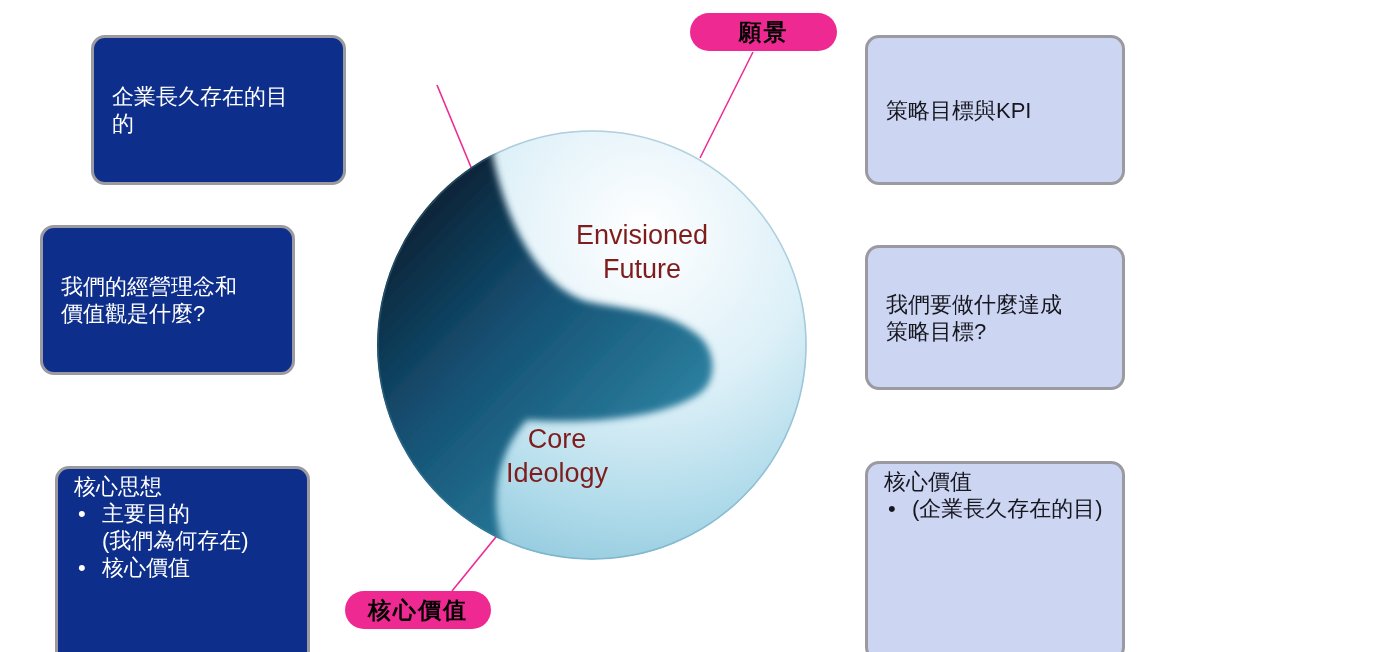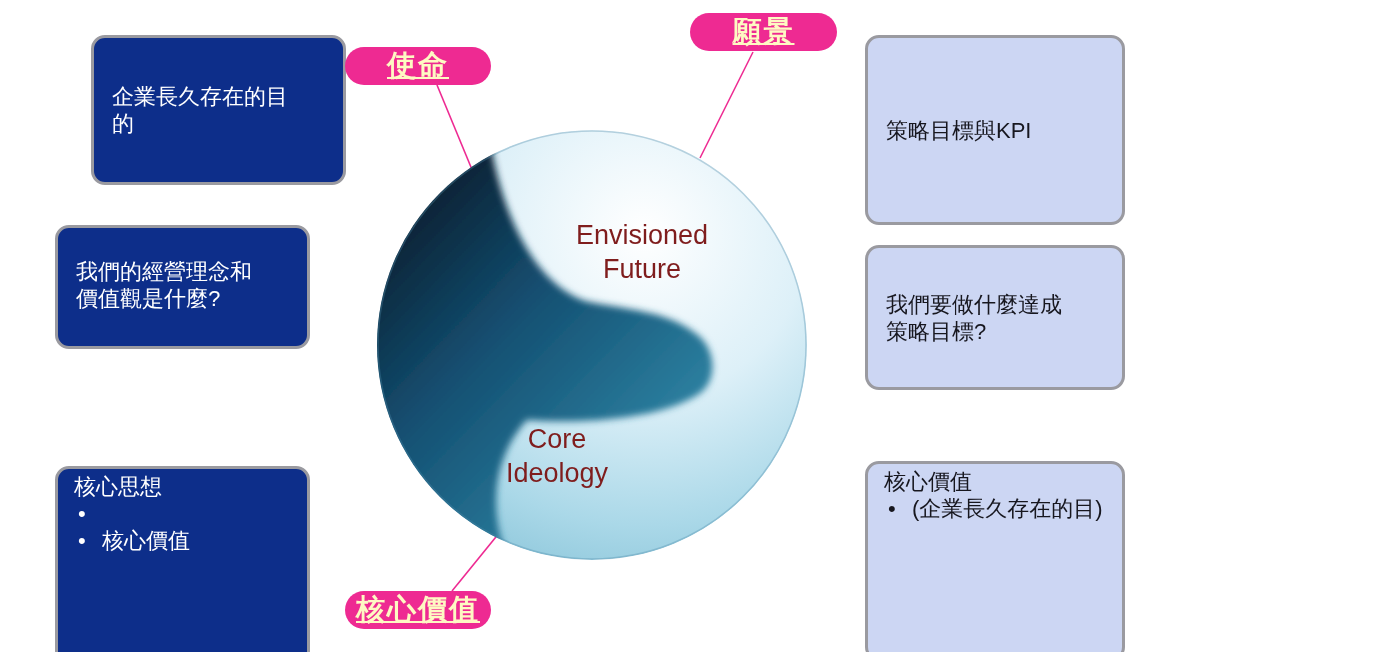--- a/index.html
+++ b/index.html
@@ -15,23 +15,23 @@
   .box.dark{background:#0d2e8a;color:#ffffff;}
   .box.light{background:#ccd6f3;color:#17171f;}
   .box.center{display:flex;flex-direction:column;justify-content:center;padding:10px 18px;}
   .box.flow{padding:4px 16px 8px 16px;margin-top:36px;}
   .prewrap{white-space:pre-line;}
   .bullet-row{display:flex;align-items:flex-start;}
   .bullet-mark{width:28px;flex:0 0 28px;padding-left:4px;box-sizing:border-box;}
   .bullet-body{flex:1;}
   
   .pill{
-    position:absolute;background:#ee2a92;color:#fef9c3;border-radius:20px;
+    position:absolute;background:#ee2a92;color:#000000;border-radius:20px;
     display:flex;align-items:center;justify-content:center;
-    font-size:29px;font-weight:600;letter-spacing:2px;z-index:5;text-decoration:underline;
+    font-size:23px;font-weight:600;letter-spacing:2px;z-index:5;
   }
   
   .connectors{position:absolute;left:0;top:0;z-index:1;pointer-events:none;}
   
   .sphere{position:absolute;left:377px;top:130px;width:430px;height:430px;z-index:2;}
   .sphere-label{
     position:absolute;text-align:center;white-space:pre-line;
     color:#7f1d1d;font-size:27px;line-height:34px;font-weight:500;z-index:3;
   }
   .label-top{left:155px;top:88px;width:220px;}
@@ -46,58 +46,61 @@
     <line x1="437" y1="85" x2="473" y2="172" stroke="#ee2a92" stroke-width="1.6"></line>
     <line x1="753" y1="52" x2="700" y2="158" stroke="#ee2a92" stroke-width="1.6"></line>
     <line x1="452" y1="591" x2="500" y2="532" stroke="#ee2a92" stroke-width="1.6"></line>
   </svg>
 
   <div class="box dark center" style="left:55px;top:35px;width:255px;height:150px;margin-left:36px;">
     <div class="prewrap">企業長久存在的目
 的</div>
   </div>
 
-  <div class="box dark center" style="left:55px;top:225px;width:255px;height:124px;font-family:Liberation Mono, monospace;">
+  <div class="box dark center" style="left:40px;top:225px;width:255px;height:150px;">
     <div class="prewrap">我們的經營理念和
 價值觀是什麼?</div>
   </div>
 
   <div class="box dark flow" style="left:55px;top:430px;width:255px;height:200px;">
     <div>核心思想</div>
     <div class="bullet-row">
       <span class="bullet-mark">•</span>
+      <div class="bullet-body">
+        <div>主要目的</div>
+        <div>(我們為何存在)</div>
+      </div>
     </div>
     <div class="bullet-row">
       <span class="bullet-mark">•</span>
       <div class="bullet-body">
         <div>核心價值</div>
       </div>
     </div>
   </div>
 
-  <div class="box light center" style="left:865px;top:35px;width:260px;height:190px;">
+  <div class="box light center" style="left:865px;top:35px;width:260px;height:150px;">
     <div class="prewrap">策略目標與KPI</div>
   </div>
 
   <div class="box light center" style="left:865px;top:245px;width:260px;height:145px;">
     <div class="prewrap">我們要做什麼達成
 策略目標?</div>
   </div>
 
   <div class="box light flow" style="left:865px;top:425px;width:260px;height:200px;">
     <div>核心價值</div>
     <div class="bullet-row">
       <span class="bullet-mark">•</span>
       <div class="bullet-body">
         <div>(企業長久存在的目)</div>
       </div>
     </div>
   </div>
 
-  <div class="pill" style="left:345px;top:47px;width:146px;height:38px;">使命</div>
   <div class="pill" style="left:690px;top:13px;width:147px;height:38px;">願景</div>
   <div class="pill" style="left:345px;top:591px;width:146px;height:38px;">核心價值</div>
 
   <div class="sphere">
     <svg width="430" height="430" viewBox="0 0 430 430">
       <defs>
         <radialGradient id="lightGrad" cx="0.62" cy="0.24" r="0.85">
           <stop offset="0" stop-color="#ffffff"></stop>
           <stop offset="0.45" stop-color="#ddf0f8"></stop>
           <stop offset="0.8" stop-color="#aad8e8"></stop>

